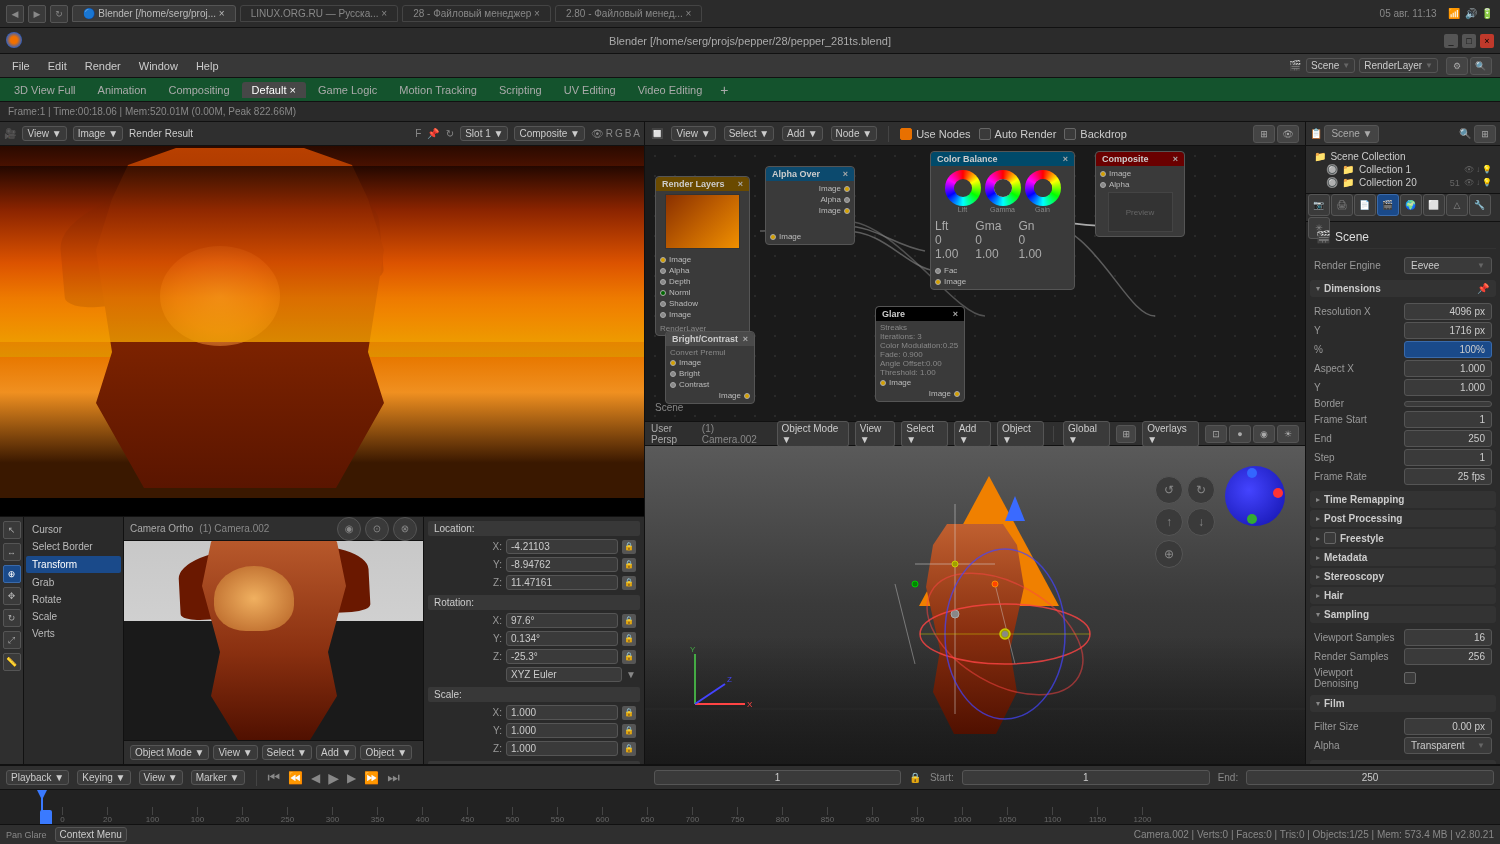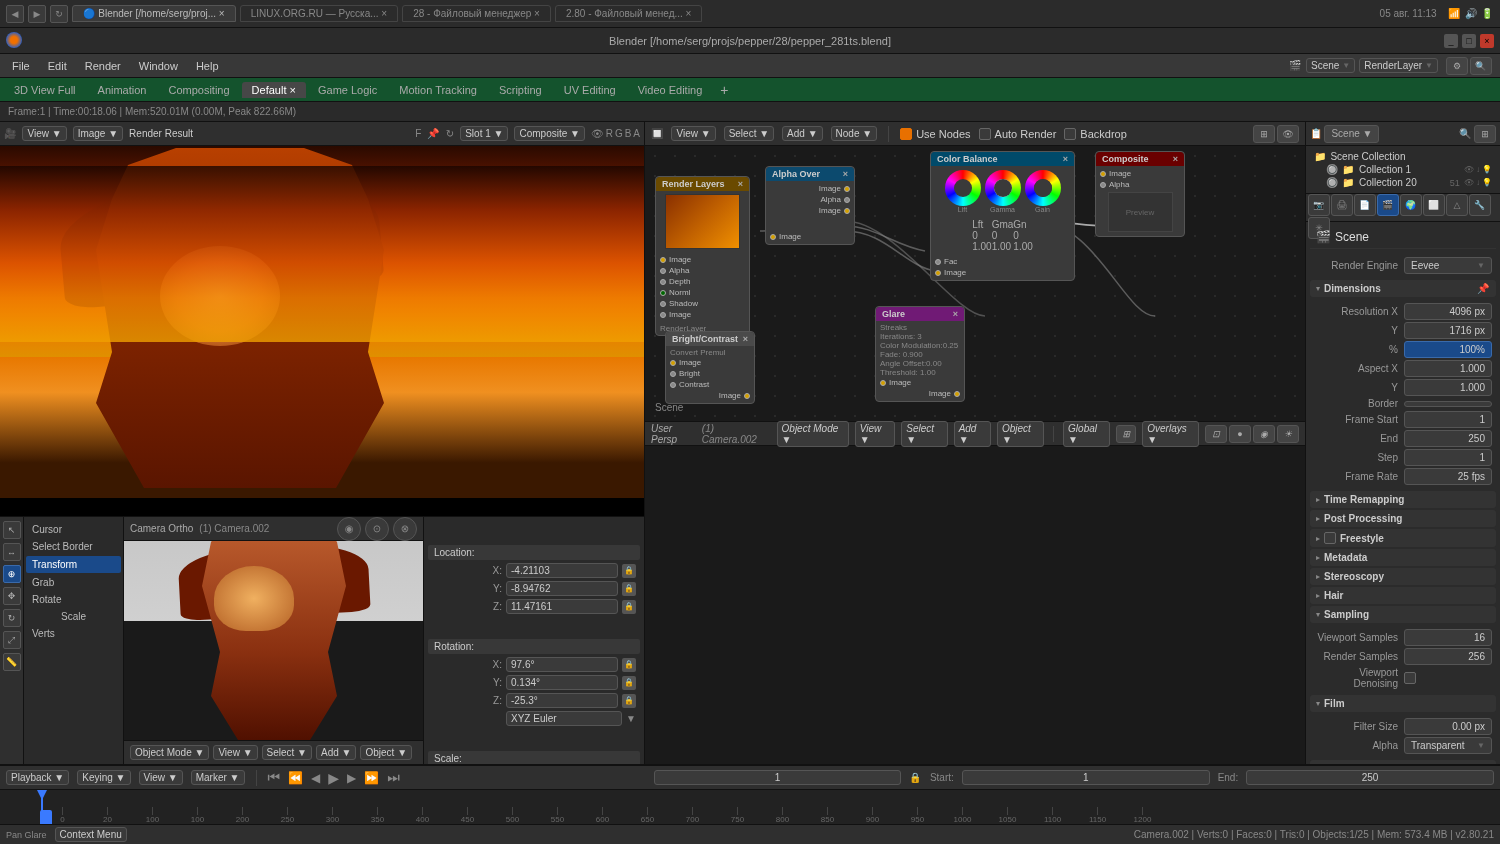--- a/index.html
+++ b/index.html
@@ -285,21 +285,20 @@
     
     #properties-panel {
       flex: 1;
       background: #2a2a2a;
       padding: 4px;
       overflow-y: auto;
       font-size: 10px;
     }
     .prop-section {
       margin-bottom: 4px;
-      margin-top: 24px;
     }
     .prop-header {
       background: #383838;
       padding: 2px 6px;
       font-size: 10px;
       color: #ccc;
       border-radius: 2px;
       margin-bottom: 2px;
     }
     .prop-row {
@@ -454,21 +453,20 @@
     .prop-grid {
       padding: 2px 4px;
     }
     .prop-grid-row {
       display: flex;
       align-items: center;
       margin: 2px 0;
     }
     .pg-label {
       width: 90px;
-      text-align: right;
       color: #999;
       font-size: 10px;
       padding-right: 6px;
     }
     .pg-value {
       flex: 1;
       background: #3a3a3a;
       border: 1px solid #555;
       border-radius: 3px;
       padding: 2px 6px;
@@ -813,21 +811,21 @@
         <div style="width:18px;height:18px;background:#3a3a3a;border:1px solid #555;border-radius:2px;display:flex;align-items:center;justify-content:center;font-size:9px;color:#aaa;">⤢</div>
         <div style="width:18px;height:18px;background:#3a3a3a;border:1px solid #555;border-radius:2px;display:flex;align-items:center;justify-content:center;font-size:9px;color:#aaa;">📏</div>
       </div>
 
       <div style="width:100px; background:#2a2a2a; border-right:1px solid #111; padding:4px 2px;">
         <div style="padding:3px 6px;font-size:10px;color:#bbb;cursor:pointer;border-radius:2px;">Cursor</div>
         <div style="padding:3px 6px;font-size:10px;color:#bbb;cursor:pointer;border-radius:2px;">Select Border</div>
         <div style="padding:3px 6px;font-size:10px;color:#fff;cursor:pointer;background:#1a4a8a;border-radius:2px;margin:1px 0;">Transform</div>
         <div style="padding:3px 6px;font-size:10px;color:#bbb;cursor:pointer;border-radius:2px;">Grab</div>
         <div style="padding:3px 6px;font-size:10px;color:#bbb;cursor:pointer;border-radius:2px;">Rotate</div>
-        <div style="padding:3px 6px;font-size:10px;color:#bbb;cursor:pointer;border-radius:2px;text-align:center;">Scale</div>
+        <div style="padding:3px 6px;font-size:10px;color:#bbb;cursor:pointer;border-radius:2px;">Scale</div>
         <div style="padding:3px 6px;font-size:10px;color:#bbb;cursor:pointer;border-radius:2px;">Verts</div>
       </div>
 
       <div id="camera-view" style="width:300px;">
         <div class="cam-toolbar">
           <span>Camera Ortho</span>
           <span style="margin-left:6px;font-size:10px;color:#888;">(1) Camera.002</span>
           <div class="nav-icons">
             <div class="nav-icon">◉</div>
             <div class="nav-icon">⊙</div>
@@ -1004,21 +1002,21 @@
               </div>
               <div style="font-size:7px;text-align:center;color:#888;">Gamma</div>
             </div>
             <div>
               <div class="color-wheel" style="width:36px;height:36px;background:conic-gradient(red, yellow, lime, cyan, blue, magenta, red);border-radius:50%;position:relative;">
                 <div style="position:absolute;top:25%;left:25%;width:50%;height:50%;background:#3a3a3a;border-radius:50%;"></div>
               </div>
               <div style="font-size:7px;text-align:center;color:#888;">Gain</div>
             </div>
           </div>
-          <div style="padding:2px 4px;font-size:10px;color:#aaa;display:flex;gap:0;justify-content:center;">
+          <div style="padding:2px 4px;font-size:12px;color:#aaa;display:flex;gap:17px;">
             <div>
               <div>Lft</div>
               <div>0</div>
               <div>1.00</div>
             </div>
             <div>
               <div>Gma</div>
               <div>0</div>
               <div>1.00</div>
             </div>
@@ -1040,21 +1038,21 @@
             <span style="cursor:pointer;color:#aaa;">×</span>
           </div>
           <div class="node-body">
             <div class="node-row"><span class="socket yellow"></span>Image</div>
             <div class="node-row"><span class="socket"></span>Alpha</div>
             <div style="width:65px;height:40px;background:#333;border:1px solid #444;margin:2px auto;display:flex;align-items:center;justify-content:center;font-size:8px;color:#666;">Preview</div>
           </div>
         </div>
 
         <div class="node" style="left:230px; top:160px; width:90px;">
-          <div class="node-header" style="background:#701a75;text-align:center;">
+          <div class="node-header" style="background:#000000;text-align:center;">
             <span>Glare</span>
             <span style="cursor:pointer;color:#aaa;">×</span>
           </div>
           <div class="node-body">
             <div style="font-size:8px;color:#888;">Streaks</div>
             <div style="font-size:8px;color:#888;">Iterations: 3</div>
             <div style="font-size:8px;color:#888;">Color Modulation:0.25</div>
             <div style="font-size:8px;color:#888;">Fade: 0.900</div>
             <div style="font-size:8px;color:#888;">Angle Offset:0.00</div>
             <div style="font-size:8px;color:#888;">Threshold: 1.00</div>
@@ -1074,21 +1072,21 @@
             <div class="node-row"><span class="socket"></span>Bright</div>
             <div class="node-row"><span class="socket"></span>Contrast</div>
             <div class="node-row" style="justify-content:flex-end;gap:3px;">Image <span class="socket yellow"></span></div>
           </div>
         </div>
 
         <div style="position:absolute;bottom:8px;left:10px;font-size:10px;color:#888;">Scene</div>
       </div>
     </div>
 
-    <div style="flex:1; position:relative; display:flex; flex-direction:row;font-style:italic;">
+    <div style="flex:1; position:relative; display:flex; flex-direction:column;">
       <div class="vp-toolbar">
         <div>User Persp</div>
         <span style="font-size:10px;color:#888;">(1) Camera.002</span>
         <div style="flex:1;"></div>
         <div class="mode-dropdown">Object Mode ▼</div>
         <div class="mode-dropdown">View ▼</div>
         <div class="mode-dropdown">Select ▼</div>
         <div class="mode-dropdown">Add ▼</div>
         <div class="mode-dropdown">Object ▼</div>
         <div class="separator"></div>

